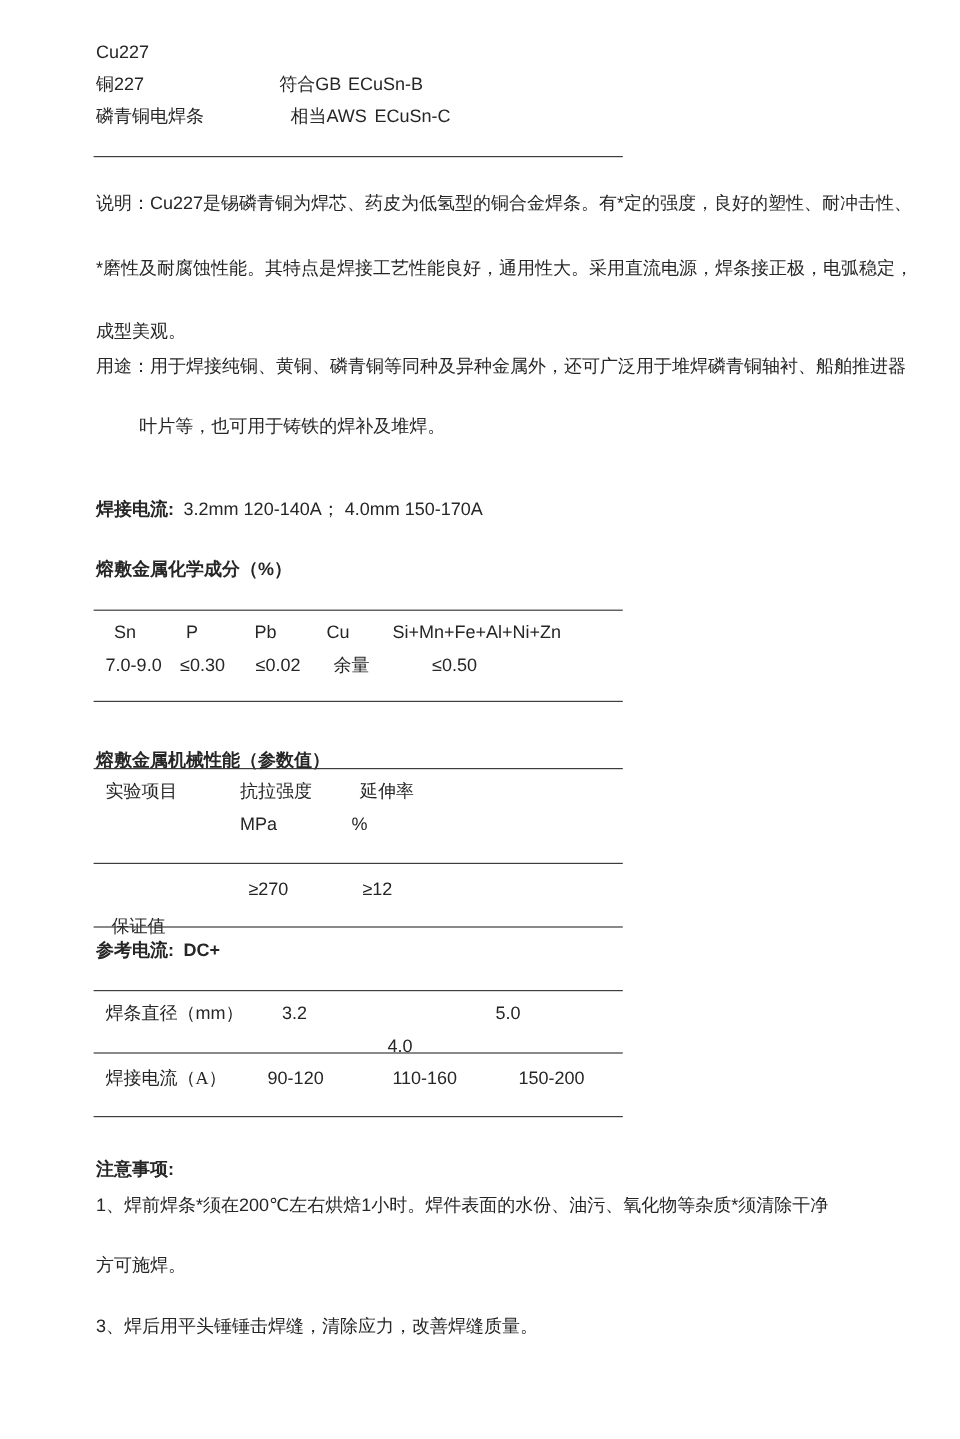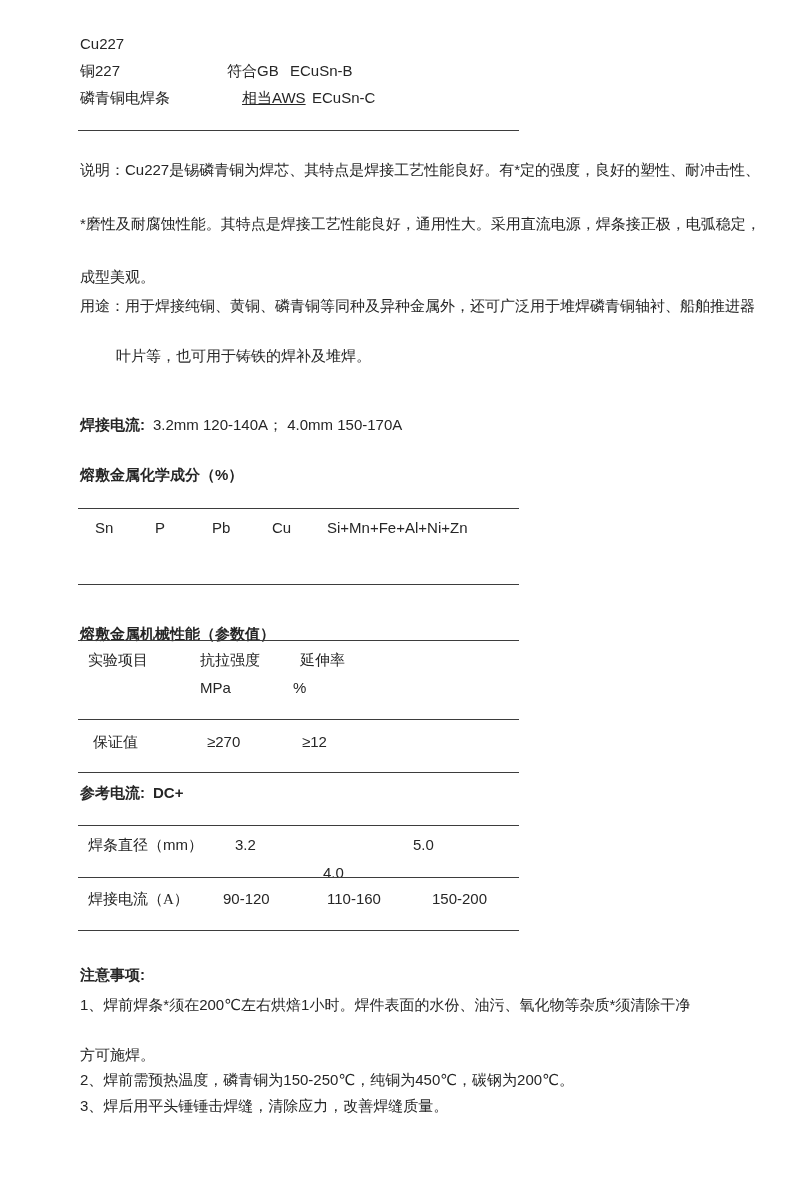--- a/index.html
+++ b/index.html
@@ -29,23 +29,23 @@
     left: 78px;
     width: 441px;
     height: 0;
     border-top: 1px solid #3d3d3d;
   }
   .row { display: flex; }
   .row > span { display: inline-block; }
 
   
   .hdr-c1 { width: 147px; }
-  .hdr-c2 { width: 63px; }
+  .hdr-c2 { width: 63px; text-align: center; }
   .hdr2-c1 { width: 162px; }
-  .hdr2-c2 { width: 70px; text-decoration: underline; }
+  .hdr2-c2 { width: 70px; }
 
   
   .chem-head { padding-left: 15px; }
   .chem-head .c1 { width: 60px; }
   .chem-head .c2 { width: 57px; }
   .chem-head .c3 { width: 60px; }
   .chem-head .c4 { width: 55px; }
   .chem-val { padding-left: 8px; }
   .chem-val .c1 { width: 62px; }
   .chem-val .c2 { width: 63px; }
@@ -53,21 +53,21 @@
   .chem-val .c4 { width: 82px; }
 
   
   .mech-r1 { padding-left: 8px; }
   .mech-r1 .c1 { width: 112px; }
   .mech-r1 .c2 { width: 100px; }
   .mech-r2 { padding-left: 8px; }
   .mech-r2 .c1 { width: 112px; }
   .mech-r2 .c2 { width: 93px; }
   .mech-r3 { padding-left: 13px; }
-  .mech-r3 .c1 { width: 114px; }
+  .mech-r3 .c1 { width: 114px; margin-top: 31px; }
   .mech-r3 .c2 { width: 95px; }
 
   
   .cur-r1 { padding-left: 8px; }
   .cur-r1 .c1 { width: 147px; }
   .cur-r1 .c2 { width: 88px; }
   .cur-r1 .c3 { width: 90px; margin-top: 28px; }
   .cur-r2 { padding-left: 8px; }
   .cur-r2 .c1 { width: 135px; font-family: Liberation Serif, serif; }
   .cur-r2 .c2 { width: 104px; }
@@ -89,21 +89,21 @@
   </div>
 
   <div class="abs row" style="top:88px">
     <span class="hdr2-c1">磷青铜电焊条</span>
     <span class="hdr2-c2">相当AWS</span>
     <span>ECuSn-C</span>
   </div>
 
   <div class="rule" style="top:130px"></div>
 
-  <div class="abs" style="top:160px">说明：Cu227是锡磷青铜为焊芯、其特点是焊接工艺性能良好。有*定的强度，良好的塑性、耐冲击性、</div>
+  <div class="abs" style="top:160px">说明：Cu227是锡磷青铜为焊芯、药皮为低氢型的铜合金焊条。有*定的强度，良好的塑性、耐冲击性、</div>
   <div class="abs" style="top:214px">*磨性及耐腐蚀性能。其特点是焊接工艺性能良好，通用性大。采用直流电源，焊条接正极，电弧稳定，</div>
   <div class="abs" style="top:267px">成型美观。</div>
 
   <div class="abs" style="top:296px">用途：用于焊接纯铜、黄铜、磷青铜等同种及异种金属外，还可广泛用于堆焊磷青铜轴衬、船舶推进器</div>
   <div class="abs" style="top:346px; left:116px">叶片等，也可用于铸铁的焊补及堆焊。</div>
 
   <div class="abs" style="top:415px">
     <span class="bold label-gap">焊接电流:</span><span>3.2mm 120-140A； 4.0mm 150-170A</span>
   </div>
 
@@ -112,20 +112,27 @@
   <div class="rule" style="top:508px"></div>
 
   <div class="abs row chem-head" style="top:518px">
     <span class="c1">Sn</span>
     <span class="c2">P</span>
     <span class="c3">Pb</span>
     <span class="c4">Cu</span>
     <span>Si+Mn+Fe+Al+Ni+Zn</span>
   </div>
 
+  <div class="abs row chem-val" style="top:545px">
+    <span class="c1">7.0-9.0</span>
+    <span class="c2">≤0.30</span>
+    <span class="c3">≤0.02</span>
+    <span class="c4">余量</span>
+    <span>≤0.50</span>
+  </div>
 
   <div class="rule" style="top:584px"></div>
 
   <div class="abs bold" style="top:624px">熔敷金属机械性能（参数值）</div>
 
   <div class="rule" style="top:640px"></div>
 
   <div class="abs row mech-r2" style="top:678px">
     <span class="c1"></span>
     <span class="c2">MPa</span>
@@ -168,16 +175,15 @@
     <span class="c2">90-120</span>
     <span class="c3">110-160</span>
     <span>150-200</span>
   </div>
 
   <div class="rule" style="top:930px"></div>
 
   <div class="abs bold" style="top:965px">注意事项:</div>
   <div class="abs" style="top:995px">1、焊前焊条*须在200℃左右烘焙1小时。焊件表面的水份、油污、氧化物等杂质*须清除干净</div>
   <div class="abs" style="top:1045px">方可施焊。</div>
-  <div class="abs" style="top:1070px">2、焊前需预热温度，磷青铜为150-250℃，纯铜为450℃，碳钢为200℃。</div>
   <div class="abs" style="top:1096px">3、焊后用平头锤锤击焊缝，清除应力，改善焊缝质量。</div>
 
 </div>
 
 </body></html>

